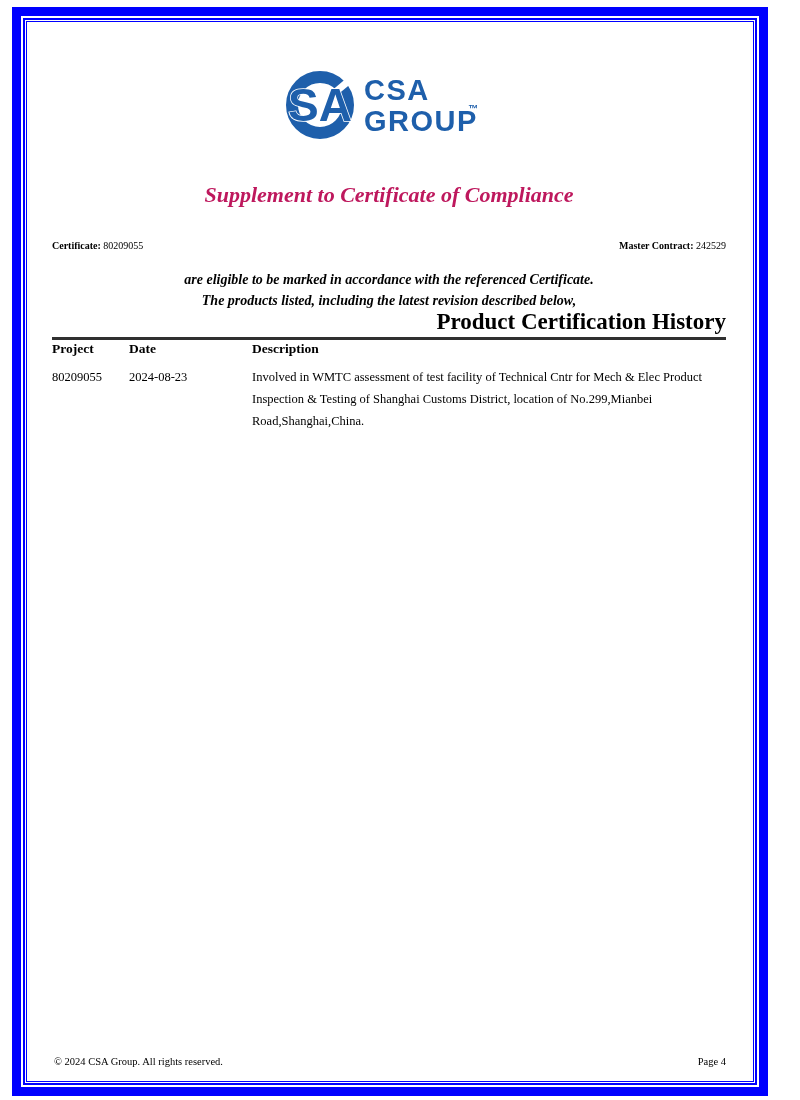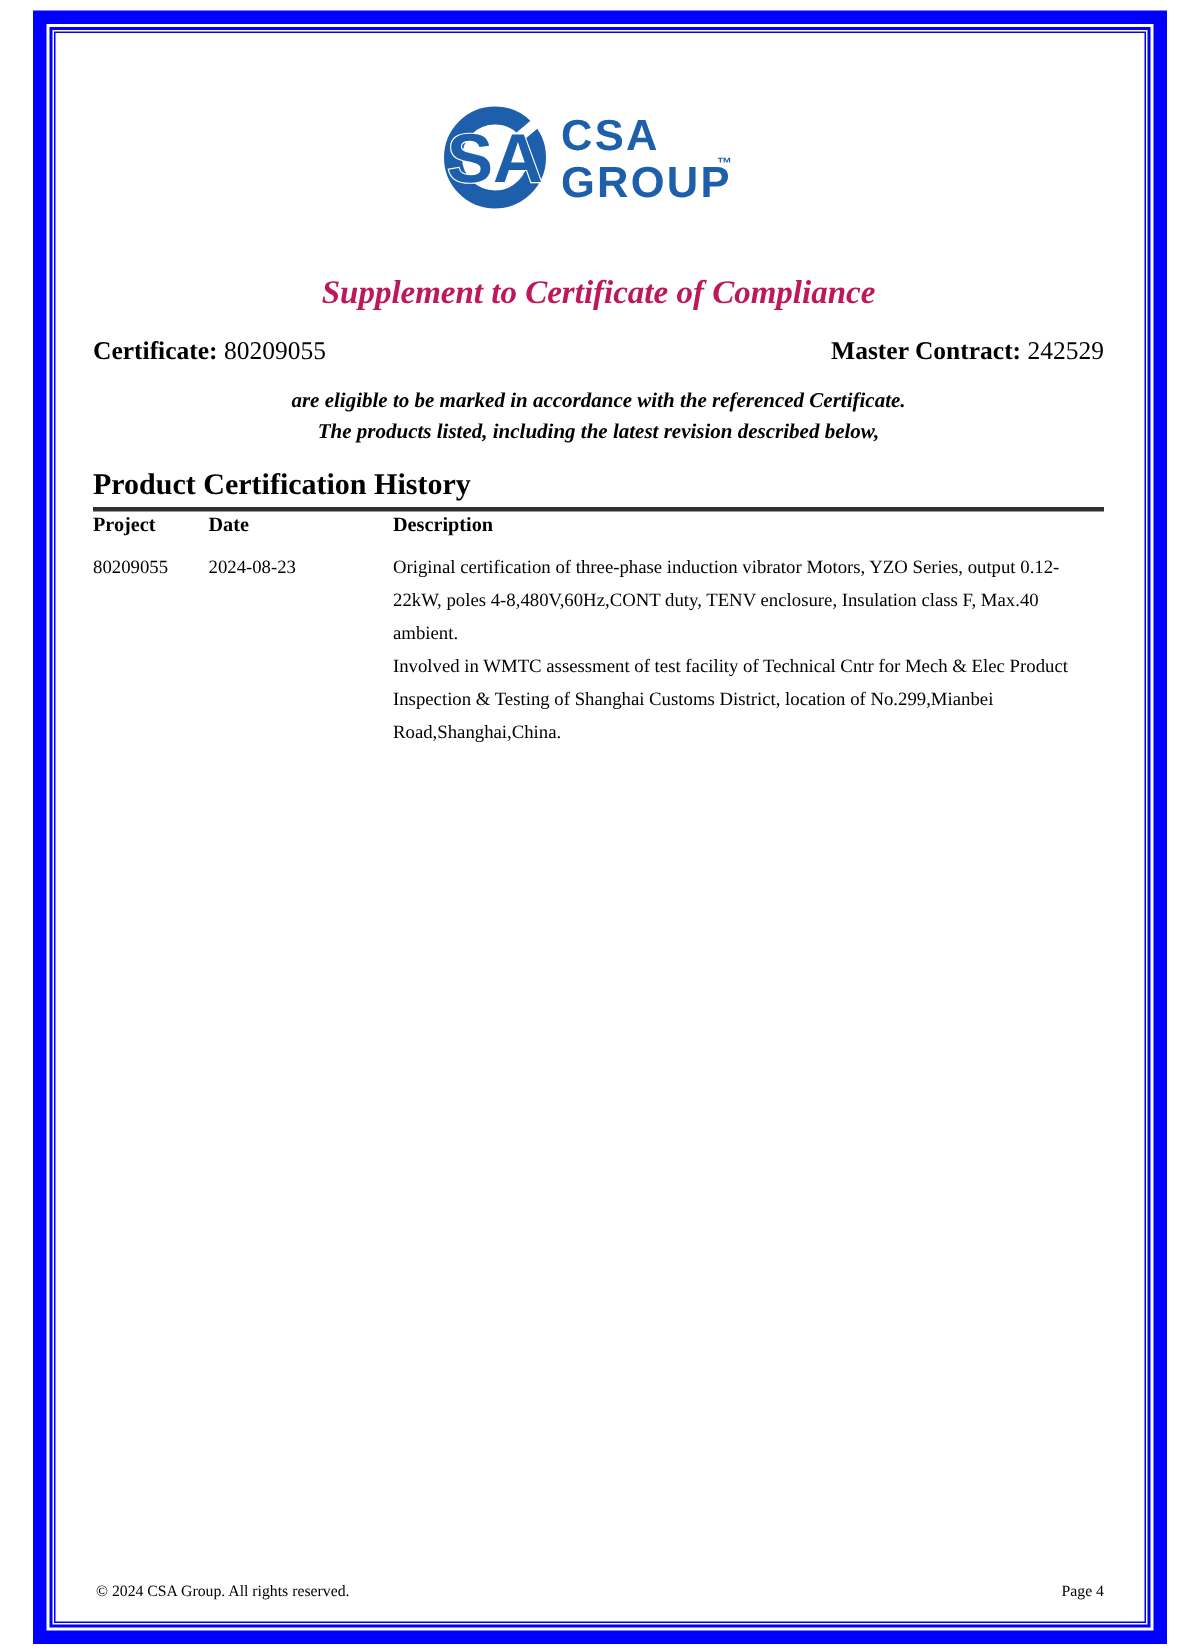--- a/index.html
+++ b/index.html
@@ -6,21 +6,21 @@
   body {
     width: 800px; height: 1100px;
     background: #ffffff;
     position: relative;
     font-family: "Liberation Serif", serif;
     color: #000;
     overflow: hidden;
   }
   
   .frame-outer {
-    position: absolute; left: 22px; top: 7px;
+    position: absolute; left: 12px; top: 7px;
     width: 756px; height: 1089px;
     border: 9px solid #0000FF;
     box-sizing: border-box;
   }
   .frame-mid {
     position: absolute; inset: 2px;
     border: 2px solid #0000FF;
   }
   .frame-inner {
     position: absolute; inset: 1px;
@@ -43,37 +43,36 @@
   
   .doc-title {
     margin-top: 34px;
     text-align: center;
     font-size: 22px; line-height: 30px;
     font-weight: bold; font-style: italic;
     color: #be185d;
   }
   
   .meta-row {
-    margin-top: 14px;
+    margin-top: 26px;
     display: flex; justify-content: space-between;
-    font-size: 17px; line-height: 20px;
+    font-size: 10px; line-height: 20px;
   }
   .meta-row .lbl { font-weight: bold; }
   
   .notice {
     margin-top: 13px;
     text-align: center;
     font-size: 14px; line-height: 21px;
     font-weight: bold; font-style: italic;
   }
   
   .section-heading {
-    margin-top: 13px;
-    text-align: left;
-    font-size: 20px; line-height: 22px;
+    text-align: right;
+    font-size: 23px; line-height: 22px;
     font-weight: bold;
   }
   .rule {
     margin-top: 4px;
     height: 3px;
     background: #303030;
   }
   
   .history { }
   .history .grid {
@@ -142,21 +141,20 @@
         <div class="history">
           <div class="grid head">
             <div>Project</div>
             <div>Date</div>
             <div>Description</div>
           </div>
           <div class="grid row">
             <div>80209055</div>
             <div>2024-08-23</div>
             <div class="desc">
-              <p>Original certification of three-phase induction vibrator Motors, YZO Series, output 0.12-22kW, poles 4-8,480V,60Hz,CONT duty, TENV enclosure, Insulation class F, Max.40 ambient.</p>
               <p>Involved in WMTC assessment of test facility of Technical Cntr for Mech &amp; Elec Product Inspection &amp; Testing of Shanghai Customs District, location of No.299,Mianbei Road,Shanghai,China.</p>
             </div>
           </div>
         </div>
 
         <div class="footer">
           <span>© 2024 CSA Group. All rights reserved.</span>
           <span class="page-num">Page 4</span>
         </div>
 

